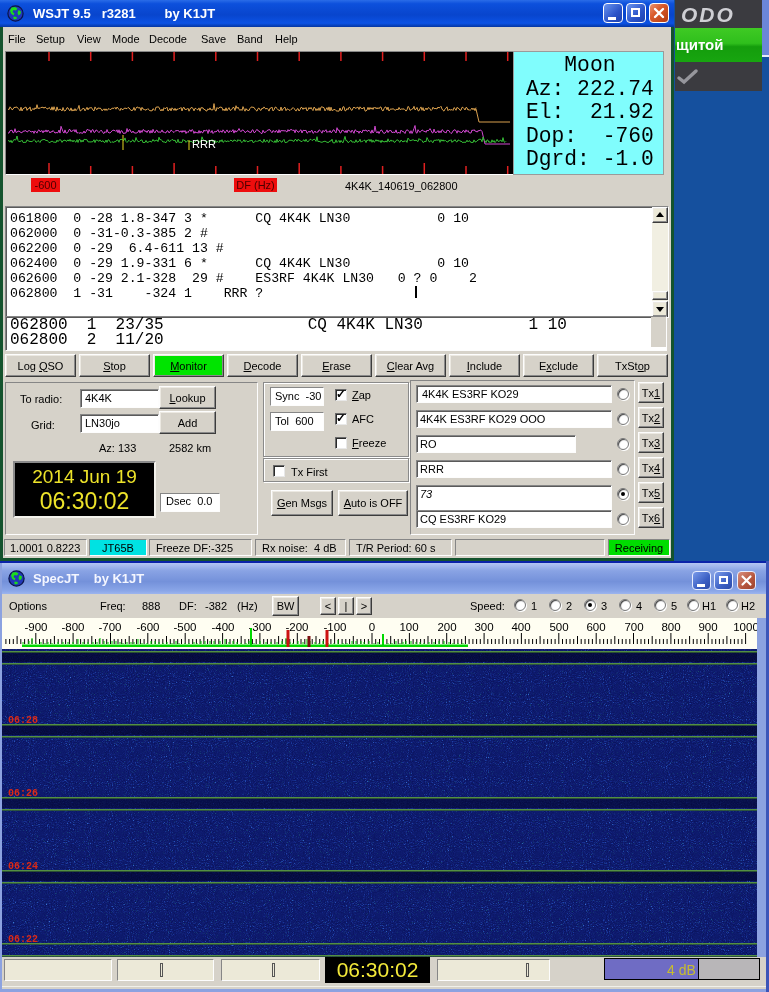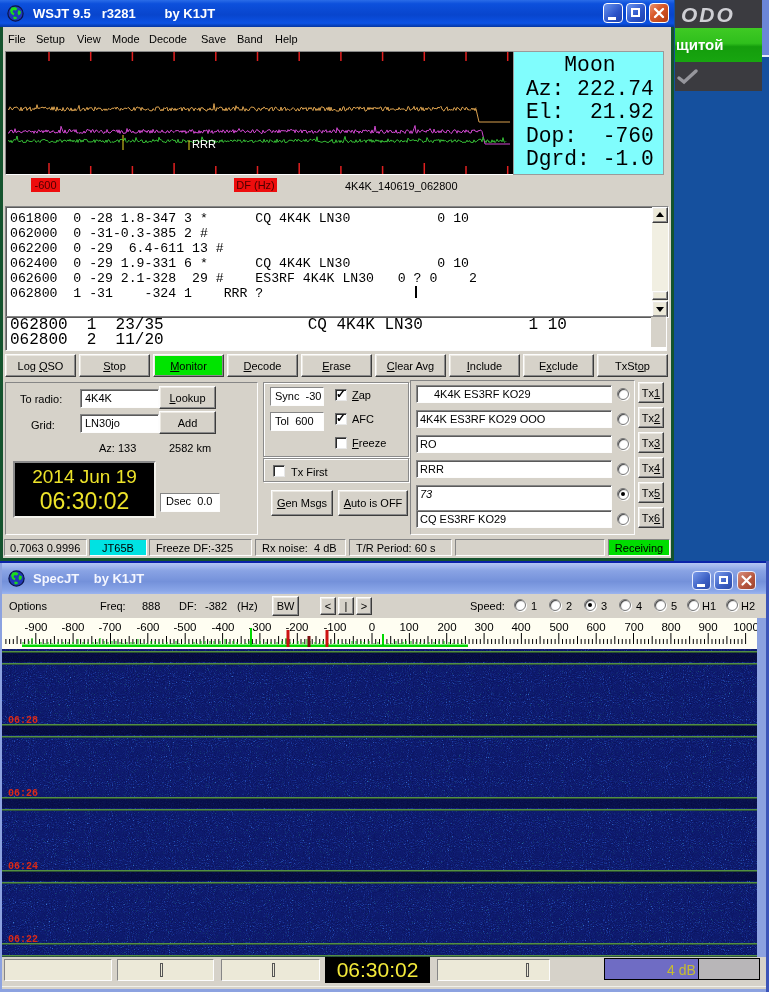--- a/index.html
+++ b/index.html
@@ -166,25 +166,25 @@
         <div class="cb" style="left:74px;top:57px;"></div>
         <span class="lbl" style="left:91px;top:57px;"><u>F</u>reeze</span>
         <div class="abs etched" style="left:2px;top:78px;width:146px;height:24px;"></div>
         <div class="cb" style="left:12px;top:85px;"></div>
         <span class="lbl" style="left:30px;top:86px;">Tx First</span>
         <div class="raised btn abs" style="left:10px;top:110px;width:62px;height:26px;"><u>G</u>en Msgs</div>
         <div class="raised btn abs" style="left:77px;top:110px;width:70px;height:26px;"><u>A</u>uto is OFF</div>
       </div>
 
       <div class="abs sunken" style="left:407px;top:0px;width:225px;height:155px;" id="txpanel">
-          <div class="abs sunken2 white" style="left:5px;top:4px;width:196px;height:18px;padding:2px 0 0 17px;">4K4K ES3RF KO29</div>
+          <div class="abs sunken2 white" style="left:5px;top:4px;width:196px;height:18px;padding:2px 0 0 5px;">4K4K ES3RF KO29</div>
           <div class="rad" style="left:206px;top:7px;"></div>
           <div class="abs sunken2 white" style="left:5px;top:29px;width:196px;height:18px;padding:2px 0 0 3px;">4K4K ES3RF KO29 OOO</div>
           <div class="rad" style="left:206px;top:32px;"></div>
-          <div class="abs sunken2 white" style="left:5px;top:54px;width:196px;height:18px;padding:2px 0 0 3px;">RO</div>
+          <div class="abs sunken2 white" style="left:5px;top:54px;width:160px;height:18px;padding:2px 0 0 3px;">RO</div>
           <div class="rad" style="left:206px;top:57px;"></div>
           <div class="abs sunken2 white" style="left:5px;top:79px;width:196px;height:18px;padding:2px 0 0 3px;">RRR</div>
           <div class="rad" style="left:206px;top:82px;"></div>
           <div class="abs sunken2 white" style="left:5px;top:104px;width:196px;height:34px;padding:2px 12px 0 3px;font-style:italic;">73</div>
           <div class="rad" style="left:206px;top:107px;">
             <span class="dot"></span>
           </div>
           <div class="abs sunken2 white" style="left:5px;top:129px;width:196px;height:18px;padding:2px 0 0 3px;">CQ ES3RF KO29</div>
           <div class="rad" style="left:206px;top:132px;"></div>
         </div>
@@ -192,21 +192,21 @@
           <div class="raised btn abs" style="left:0px;top:2px;width:26px;height:21px;">Tx<u>1</u></div>
           <div class="raised btn abs" style="left:0px;top:27px;width:26px;height:21px;">Tx<u>2</u></div>
           <div class="raised btn abs" style="left:0px;top:52px;width:26px;height:21px;">Tx<u>3</u></div>
           <div class="raised btn abs" style="left:0px;top:77px;width:26px;height:21px;">Tx<u>4</u></div>
           <div class="raised btn abs" style="left:0px;top:102px;width:26px;height:21px;">Tx<u>5</u></div>
           <div class="raised btn abs" style="left:0px;top:127px;width:26px;height:21px;">Tx<u>6</u></div>
         </div>
     </div>
 
     <div class="abs" style="left:0;top:511px;width:668px;height:20px;" id="statusbar">
-      <div class="abs sunken" style="left:1px;top:1px;width:83px;height:17px;padding:2px 0 0 5px;">0.7063 0.9996</div>
+      <div class="abs sunken" style="left:1px;top:1px;width:83px;height:17px;padding:2px 0 0 5px;">1.0001 0.8223</div>
       <div class="abs sunken" style="left:86px;top:1px;width:58px;height:17px;padding:2px 0 0 0;background:#00e2e2;text-align:center;">JT65B</div>
       <div class="abs sunken" style="left:146px;top:1px;width:103px;height:17px;padding:2px 0 0 6px;">Freeze DF:-325</div>
       <div class="abs sunken" style="left:252px;top:1px;width:91px;height:17px;padding:2px 0 0 6px;">Rx noise:&nbsp; 4 dB</div>
       <div class="abs sunken" style="left:346px;top:1px;width:103px;height:17px;padding:2px 0 0 6px;">T/R Period: 60 s</div>
       <div class="abs sunken" style="left:452px;top:1px;width:150px;height:17px;"></div>
       <div class="abs sunken" style="left:605px;top:1px;width:62px;height:17px;background:#00dd00;text-align:center;padding:2px 0 0 0;">Receiving</div>
     </div>
   </div>
 </div>
 

